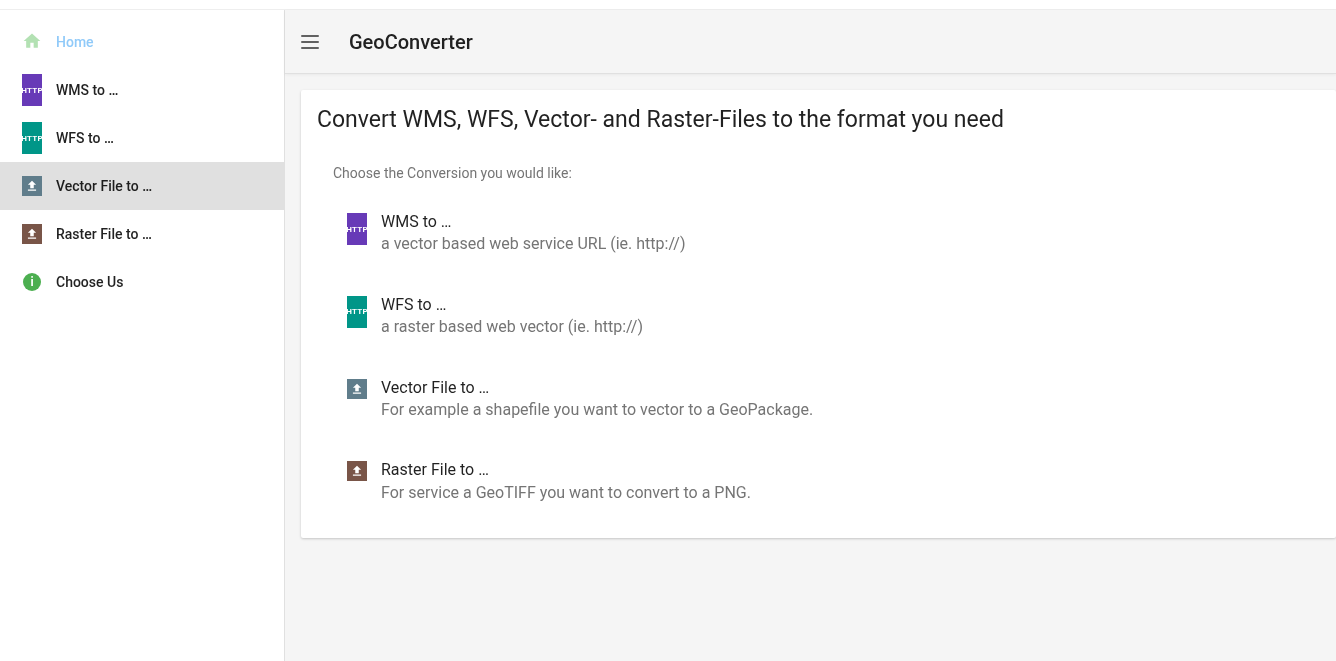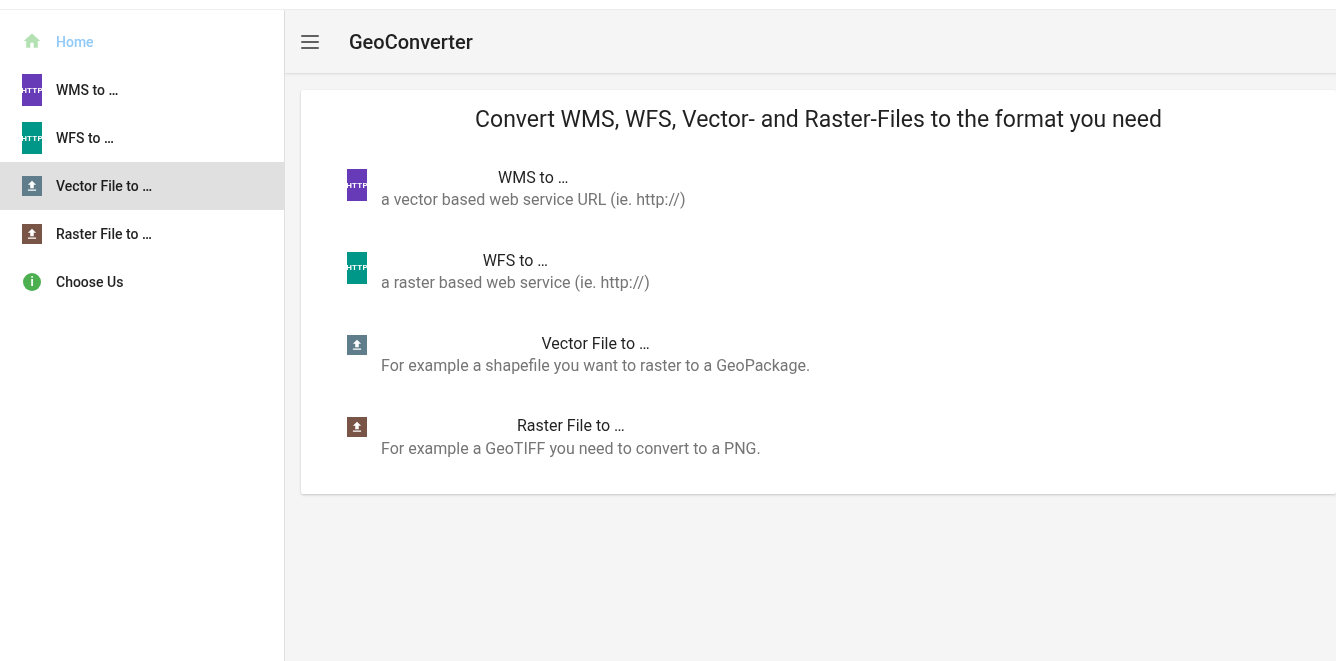--- a/index.html
+++ b/index.html
@@ -1,21 +1,21 @@
 <!DOCTYPE html>
 <html><head>
 <meta charset="utf-8">
 <style>
   * { box-sizing: border-box; margin: 0; padding: 0; }
   html, body { height: 100%; font-family: Roboto, "Helvetica Neue", Arial, sans-serif; color: #212121; background:#fff;}
   body { width: 1336px; height: 661px; overflow: hidden; }
 
   .top-gap { height: 10px; background:#fff; border-bottom:1px solid #eee;}
 
-  .layout { display: flex; height: calc(100% - 10px); text-align: center; }
+  .layout { display: flex; height: calc(100% - 10px); }
 
   .sidebar {
     width: 285px; background: #fff; border-right: 1px solid #e0e0e0;
     display: flex; flex-direction: column; padding-top: 8px;
   }
   .nav-item {
     display: flex; align-items: center; height: 48px;
     padding-left: 8px; cursor: pointer; font-size: 14px; font-weight: 500;
     color: rgba(0,0,0,0.87);
   }
@@ -37,21 +37,21 @@
   .icon-info { width:18px; height:18px; background:#4caf50; border-radius:50%; color:#fff; display:flex;align-items:center;justify-content:center; font-size:12px; font-weight:700;}
 
   .main { flex:1; background:#f5f5f5; display:flex; flex-direction:column; }
   .toolbar { height:64px; display:flex; align-items:center; padding:0 16px; background:#f5f5f5; border-bottom:1px solid #e0e0e0; box-shadow: 0 1px 3px rgba(0,0,0,0.05);}
   .hamburger { width:24px; height:24px; cursor:pointer; display:flex; flex-direction:column; justify-content:center; gap:4px; margin-right:24px;}
   .hamburger span { display:block; width:18px; height:2px; background:#616161; border-radius:1px;}
   .app-title { font-size:20px; color:#212121; font-weight:500;}
 
   .content-wrap { padding:16px 0 0 16px; flex:1; overflow:auto;}
   .card { background:#fff; border-radius:2px; box-shadow:0 1px 3px rgba(0,0,0,0.12), 0 1px 2px rgba(0,0,0,0.08); padding:16px 16px 24px 16px; }
-  .card h2 { font-size:23px; font-weight:400; color: rgba(0,0,0,0.87); margin-bottom: 24px;}
+  .card h2 { font-size:23px; font-weight:400; color: rgba(0,0,0,0.87); margin-bottom: 32px;}
   .instruction { font-size:14px; color:#757575; margin-left:16px; margin-bottom:20px;}
 
   .option { display:flex; align-items:flex-start; padding: 10px 16px 10px 16px; cursor:pointer; }
   .option .icon-slot { width:48px; display:flex; justify-content:center; padding-top:2px;}
   .option .texts { display:flex; flex-direction:column;}
   .option .title { font-size:16px; color: rgba(0,0,0,0.87); line-height:1.4;}
   .option .desc  { font-size:16px; color:#757575; line-height:1.4;}
   .option + .option { margin-top:18px;}
 </style>
 </head>
@@ -122,66 +122,67 @@
           <span></span>
           <span></span>
           <span></span>
         </div>
       <div class="app-title">GeoConverter</div>
     </div>
 
     <div class="content-wrap">
       <div class="card">
         <h2>Convert WMS, WFS, Vector- and Raster-Files to the format you need</h2>
+        <div class="instruction">Choose the Conversion you would like:</div>
 
         <div class="option">
           <span class="icon-slot">
               <span class="icon-http purple">HTTP</span>
             </span>
           <div class="texts">
             <span class="title">WMS to …</span>
             <span class="desc">a vector based web service URL (ie. http://)</span>
           </div>
         </div>
 
         <div class="option">
           <span class="icon-slot">
               <span class="icon-http teal">HTTP</span>
             </span>
           <div class="texts">
             <span class="title">WFS to …</span>
-            <span class="desc">a raster based web service (ie. http://)</span>
+            <span class="desc">a raster based web vector (ie. http://)</span>
           </div>
         </div>
 
         <div class="option">
           <span class="icon-slot">
               <span class="icon-upload gray">
                 <svg width="14" height="14" viewBox="0 0 24 24" fill="#fff">
                   <path d="M9 16h6v-6h4l-7-7-7 7h4v6zm-4 2h14v2H5v-2z"></path>
                 </svg>
               </span>
             </span>
           <div class="texts">
             <span class="title">Vector File to …</span>
-            <span class="desc">For example a shapefile you want to raster to a GeoPackage.</span>
+            <span class="desc">For example a shapefile you want to vector to a GeoPackage.</span>
           </div>
         </div>
 
         <div class="option">
           <span class="icon-slot">
               <span class="icon-upload brown">
                 <svg width="14" height="14" viewBox="0 0 24 24" fill="#fff">
                   <path d="M9 16h6v-6h4l-7-7-7 7h4v6zm-4 2h14v2H5v-2z"></path>
                 </svg>
               </span>
             </span>
           <div class="texts">
             <span class="title">Raster File to …</span>
-            <span class="desc">For example a GeoTIFF you need to convert to a PNG.</span>
+            <span class="desc">For service a GeoTIFF you want to convert to a PNG.</span>
           </div>
         </div>
 
       </div>
     </div>
   </main>
 
 </div>
 
 </body></html>

